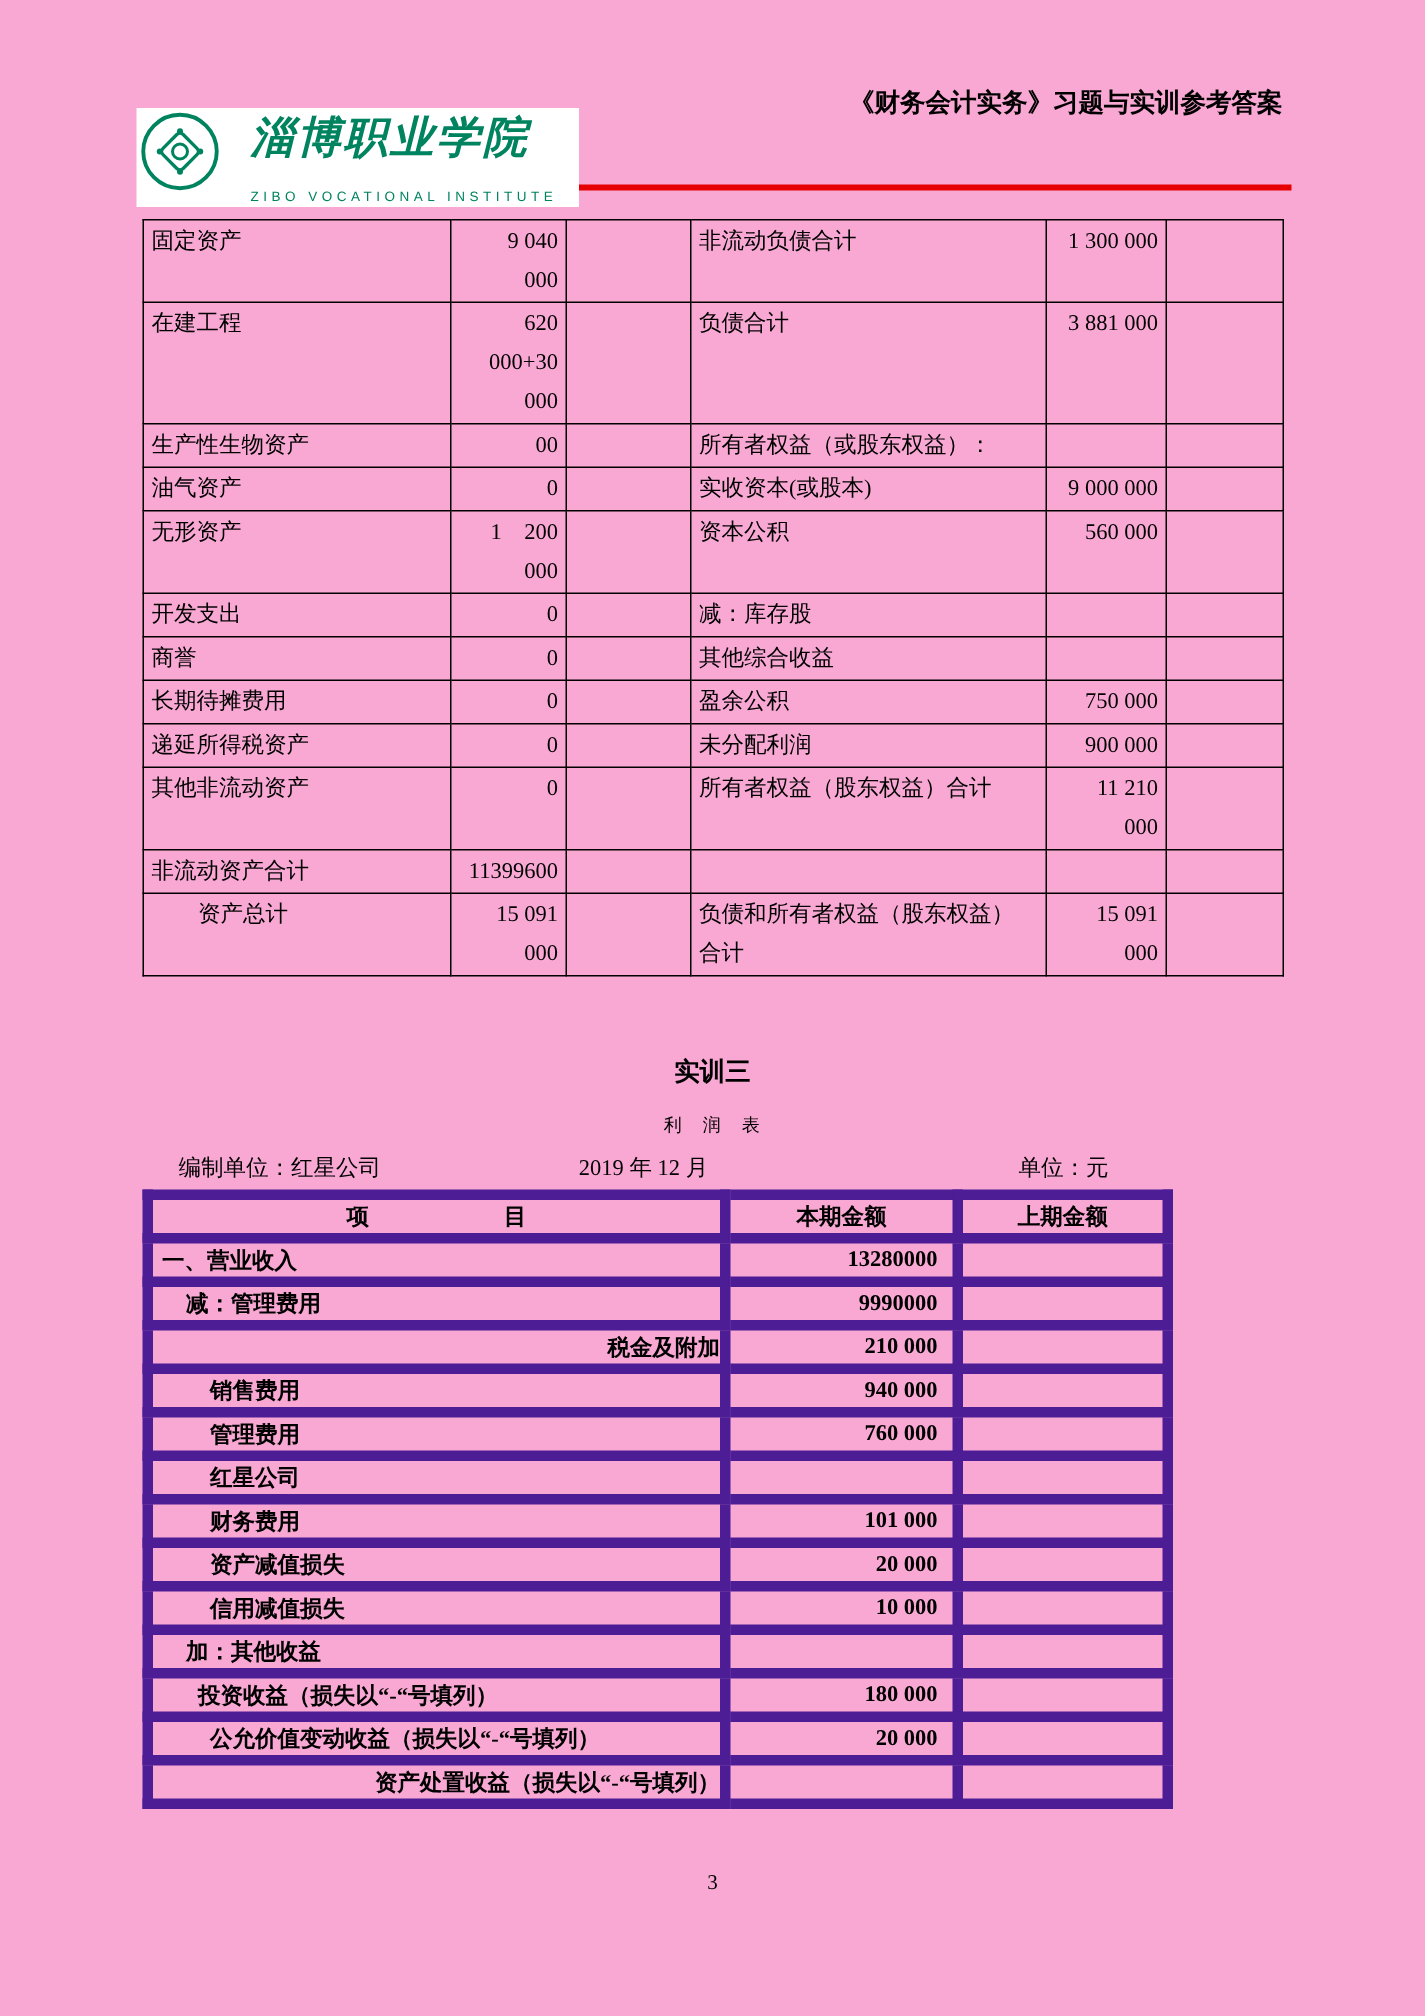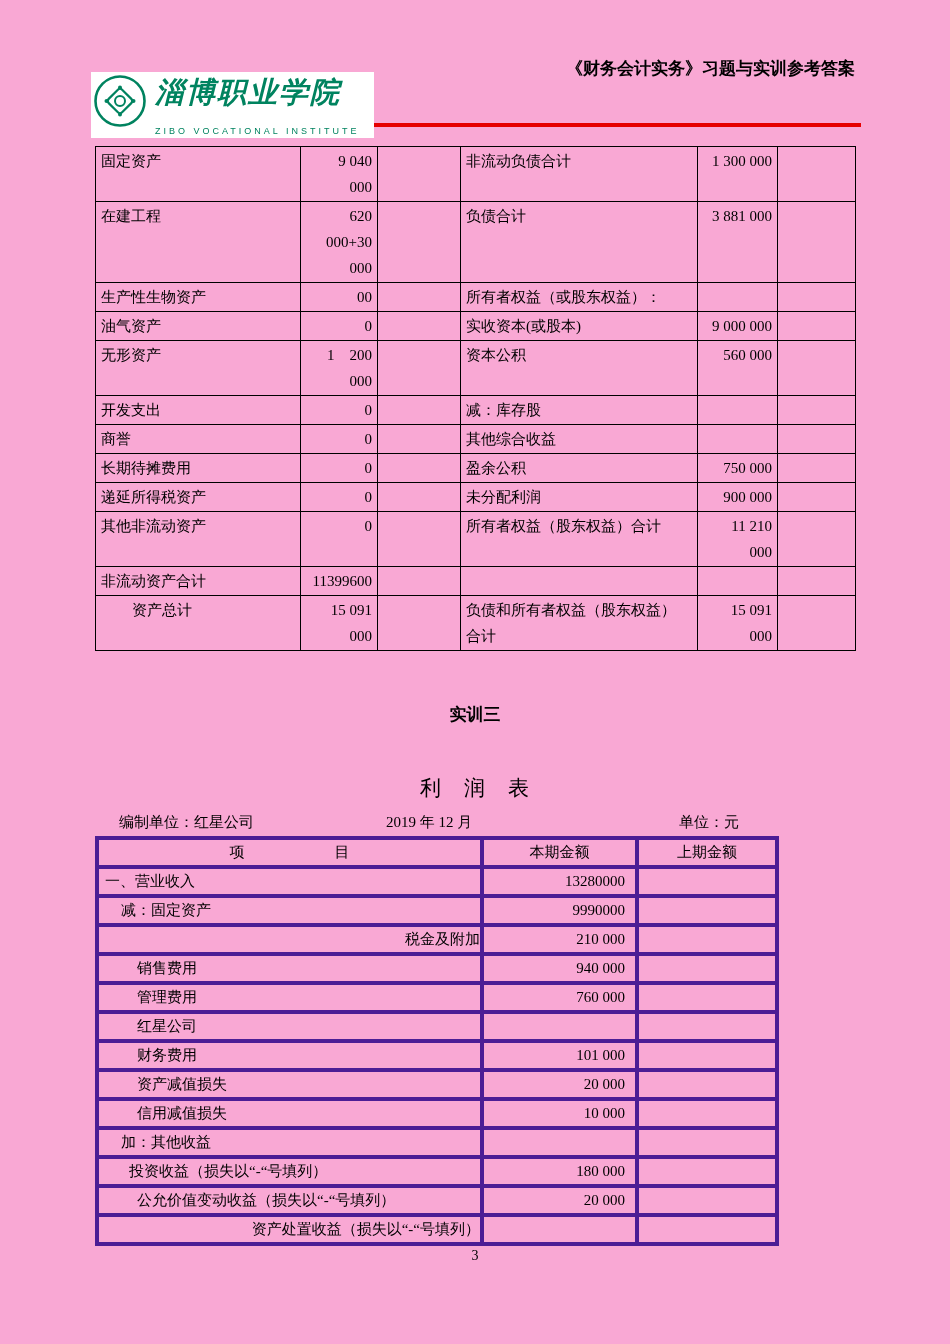--- a/index.html
+++ b/index.html
@@ -30,21 +30,21 @@
     position: absolute;
     left: 0; right: -6px; top: 67px;
     height: 4px;
     background: #e60000;
   }
   .logo {
     position: absolute;
     left: -4px; top: 16px;
     display: flex;
     align-items: flex-start;
-    gap: 8px;
+    gap: 20px;
     background: #fff;
     padding: 2px 14px 2px 2px;
     z-index: 2;
   }
   .logo-emblem { width: 54px; height: 54px; flex: 0 0 auto; }
   .logo-cn {
     font-size: 29px;
     font-weight: bold;
     font-style: italic;
     letter-spacing: 2px;
@@ -76,40 +76,40 @@
 
   .section-title {
     text-align: center;
     font-weight: bold;
     font-size: 17px;
     margin-top: 52px;
   }
 
   .is-title {
     text-align: center;
-    font-size: 21px;
-    margin-top: 48px;
+    font-size: 12px;
+    margin-top: 16px;
     letter-spacing: 1px;
   }
   .is-info {
     width: 680px;
     display: flex;
     font-size: 15px;
     line-height: 24px;
     margin-top: 8px;
   }
   .is-info .left  { flex: 1; padding-left: 24px; white-space: nowrap; }
   .is-info .mid   { flex: 1; text-align: center; white-space: nowrap; }
   .is-info .right { flex: 1; text-align: right; padding-right: 36px; white-space: nowrap; }
 
   .is-table { width: 680px; font-size: 15px; margin-top: 2px; }
   .is-table th, .is-table td {
-    border: 4px solid #4c1d95;
+    border: 7px solid #4c1d95;
     height: 29px;
-    font-weight: normal;
+    font-weight: bold;
     vertical-align: middle;
     overflow: hidden;
   }
   .is-table th { text-align: center; }
   .is-table td.item { text-align: left; white-space: nowrap; }
   .is-table td.cur, .is-table td.prior { text-align: right; padding-right: 10px; }
 
   .page-num {
     position: absolute;
     left: 0; right: 0;
@@ -283,21 +283,21 @@
         <th>上期金额</th>
       </tr>
     </thead>
     <tbody id="is-body">
         <tr>
           <td class="item" style="padding-left: 6px;">一、营业收入</td>
           <td class="cur">13280000</td>
           <td class="prior"></td>
         </tr>
         <tr>
-          <td class="item" style="padding-left: 22px;">减：固定资产</td>
+          <td class="item" style="padding-left: 22px;">减：管理费用</td>
           <td class="cur">9990000</td>
           <td class="prior"></td>
         </tr>
         <tr>
           <td class="item" style="padding-left: 38px; text-align: right;">税金及附加</td>
           <td class="cur">210 000</td>
           <td class="prior"></td>
         </tr>
         <tr>
           <td class="item" style="padding-left: 38px;">销售费用</td>

